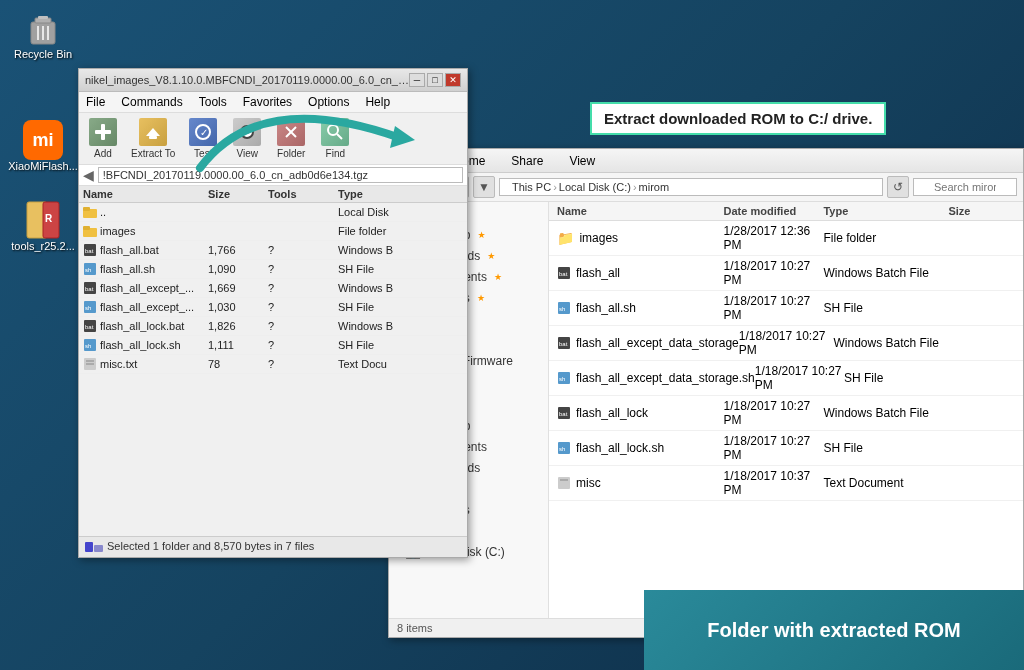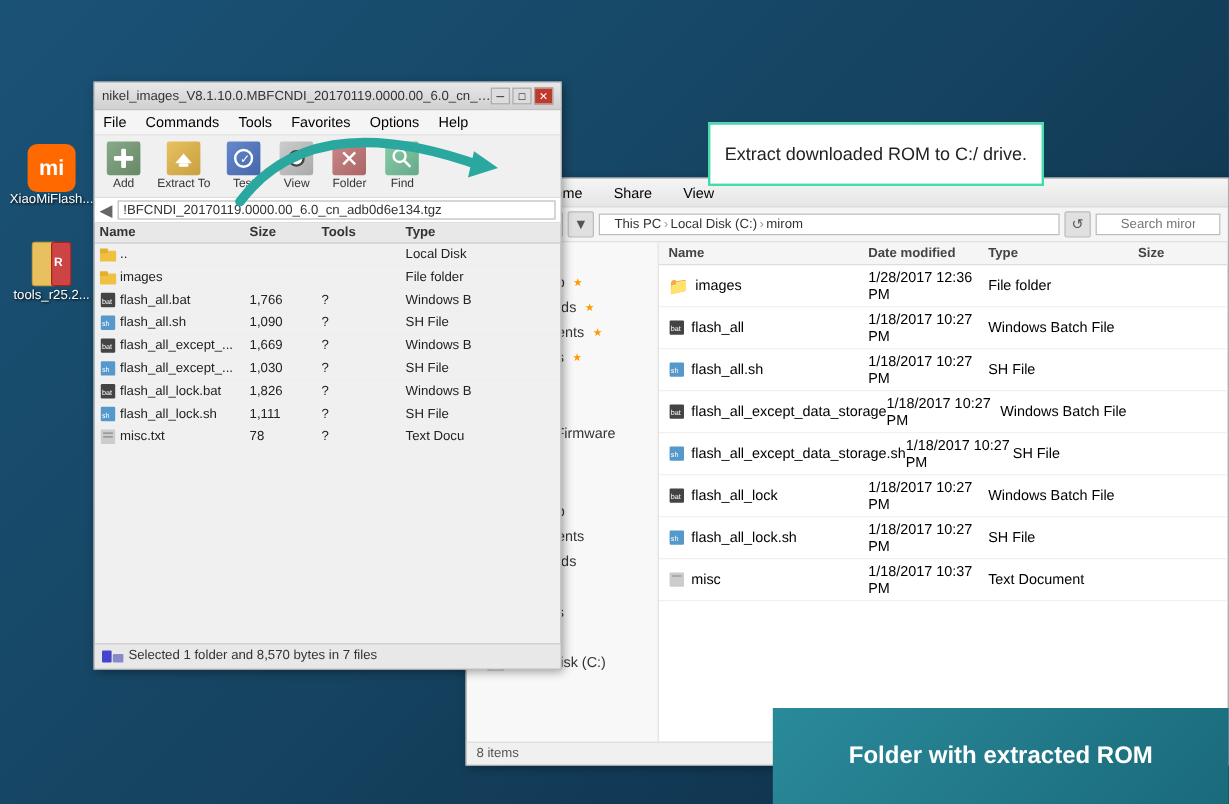--- a/index.html
+++ b/index.html
@@ -363,23 +363,23 @@
       white-space: nowrap;
     }
 
     
     .extract-label {
       position: absolute;
       top: 102px;
       left: 590px;
       background: white;
       border: 2px solid #4da;
-      padding: 16px 12px;
+      padding: 6px 12px;
       font-size: 15px;
-      font-weight: normal;
+      font-weight: bold;
       color: #222;
       z-index: 20;
       white-space: nowrap;
     }
 
     
     .bottom-banner {
       position: absolute;
       bottom: 0;
       right: 0;
@@ -407,20 +407,31 @@
       height: 130px;
       z-index: 20;
       pointer-events: none;
     }
   </style>
 </head>
 <body>
 
 <div class="desktop">
 
+  <div class="desktop-icon recycle-bin">
+    <svg width="40" height="40" viewBox="0 0 40 40">
+      <rect x="8" y="14" width="24" height="22" rx="2" fill="#a0a0a0" stroke="#888" stroke-width="1"></rect>
+      <rect x="12" y="10" width="16" height="5" rx="1" fill="#b0b0b0" stroke="#888" stroke-width="1"></rect>
+      <rect x="15" y="8" width="10" height="3" rx="1" fill="#c0c0c0"></rect>
+      <line x1="15" y1="18" x2="15" y2="32" stroke="#fff" stroke-width="1.5"></line>
+      <line x1="20" y1="18" x2="20" y2="32" stroke="#fff" stroke-width="1.5"></line>
+      <line x1="25" y1="18" x2="25" y2="32" stroke="#fff" stroke-width="1.5"></line>
+    </svg>
+    <span class="icon-label">Recycle Bin</span>
+  </div>
 
   <div class="desktop-icon mi-icon">
     <div class="mi-circle">mi</div>
     <span class="icon-label">XiaoMiFlash...</span>
   </div>
 
   <div class="desktop-icon winrar-icon">
     <svg width="40" height="40" viewBox="0 0 40 40">
       <rect x="4" y="2" width="20" height="36" rx="2" fill="#e8c060" stroke="#c8a040" stroke-width="1"></rect>
       <rect x="20" y="2" width="16" height="36" rx="2" fill="#cc4444" stroke="#aa2222" stroke-width="1"></rect>

